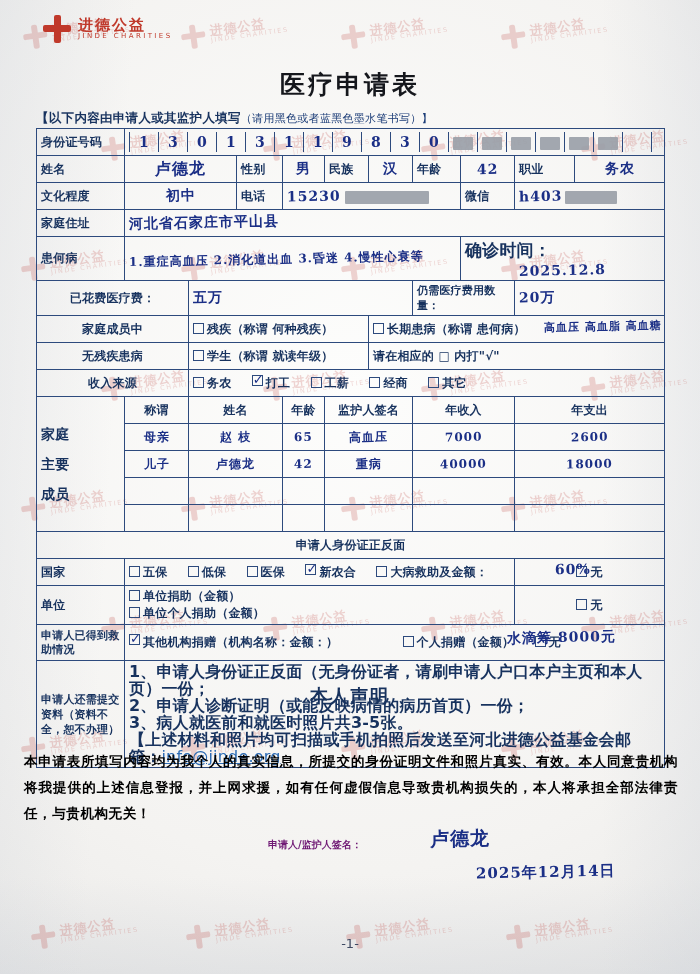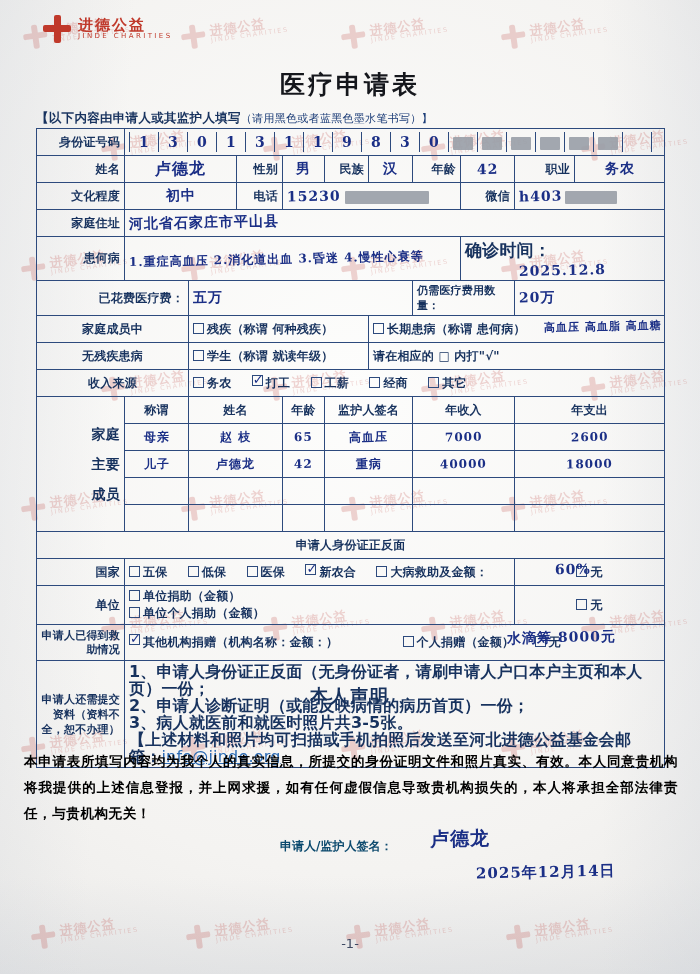--- a/index.html
+++ b/index.html
@@ -149,21 +149,21 @@
     color: #17325e;
   }
   table.form td {
     border: 1px solid #2d4a7d;
     padding: 2px 4px;
     vertical-align: middle;
     height: 22px;
     font-weight: bold;
     letter-spacing: 0.2px;
   }
-  td.lbl { text-align: right; width: 86px; }
+  td.lbl { text-align: left; width: 86px; }
   td.lbl-w { text-align: center; }
   td.free { font-weight: normal; }
   .ck {
     display: inline-block;
     width: 9px; height: 9px;
     border: 1px solid #2d4a7d;
     margin-right: 3px;
     vertical-align: -1px;
   }
   .opt { display: inline-block; margin-right: 16px; white-space: nowrap; }
@@ -229,25 +229,25 @@
     top: 748px;
     font-size: 13.5px;
     line-height: 26px;
     color: #000000;
     font-weight: bold;
     letter-spacing: 0.6px;
     text-align: justify;
   }
   .sign-line {
     position: absolute;
-    left: 280px;
+    left: 268px;
     top: 838px;
-    font-size: 12px;
-    font-weight: bold;
-    color: #0c4a6e;
+    font-size: 10px;
+    font-weight: bold;
+    color: #701a75;
   }
   .sign-hw {
     position: absolute;
     left: 430px;
     top: 826px;
   }
   .date-hw {
     position: absolute;
     left: 476px;
     top: 862px;
@@ -593,21 +593,21 @@
     <td colspan="7" class="free" style="height:34px;">
       <span class="hw hw-sm" style="line-height:16px; display:inline-block; max-width:320px;">1.重症高血压 2.消化道出血 3.昏迷 4.慢性心衰等</span>
     </td>
     <td colspan="3" class="free" style="height:34px;">
       <div style="font-size:17px;">确诊时间：</div>
       <div style="text-align:center;"><span class="hw hw-md">2025.12.8</span></div>
     </td>
   </tr>
 
   <tr>
-    <td colspan="2" class="lbl-w" style="text-align:right;">已花费医疗费：</td>
+    <td colspan="2" class="lbl-w" style="text-align:center;">已花费医疗费：</td>
     <td colspan="5" class="free"><span class="hw hw-md">五万</span></td>
     <td colspan="2" class="lbl-w" style="text-align:left; font-size:11px;">仍需医疗费用数量：</td>
     <td colspan="2" class="free"><span class="hw hw-md">20万</span></td>
   </tr>
 
   <tr>
     <td colspan="2" class="lbl-w">家庭成员中</td>
     <td colspan="4" class="free">
       <span class="ck"></span><span>残疾（称谓 何种残疾）</span>
     </td>

